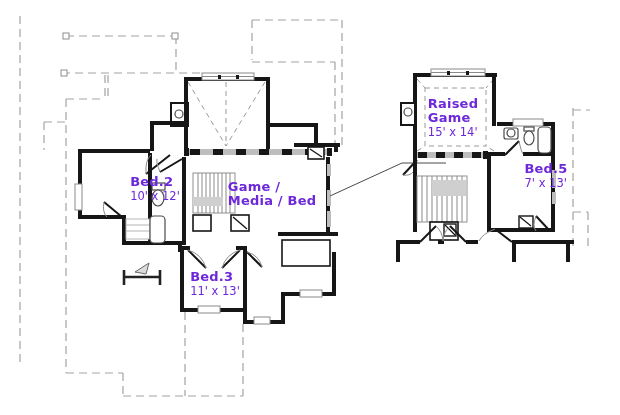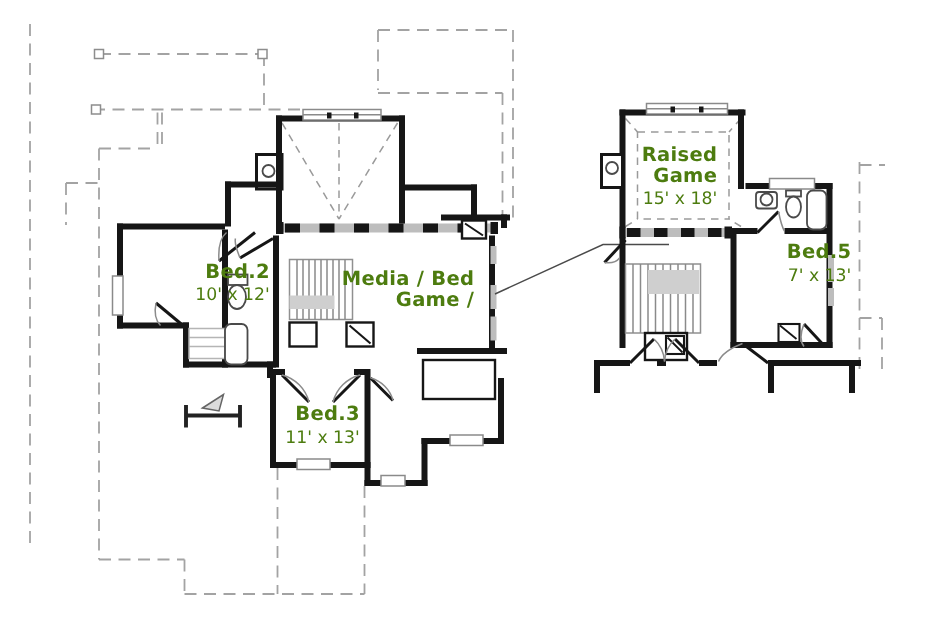--- a/index.html
+++ b/index.html
@@ -1,20 +1,20 @@
 <!DOCTYPE html>
 <html><head>
 <meta charset="utf-8">
 <style>
   html,body{margin:0;padding:0;background:#ffffff;}
   .stage{position:relative;width:620px;height:415px;background:#ffffff;overflow:hidden;
          font-family:"DejaVu Sans",sans-serif;}
   .plan-svg{position:absolute;left:0;top:0;}
-  .room-label{position:absolute;transform:translate(-50%,-50%);text-align:right;
-              color:#4d7c0f;white-space:nowrap;z-index:5;}
+  .room-label{position:absolute;transform:translate(-50%,-50%);text-align:left;
+              color:#6d28d9;white-space:nowrap;z-index:5;}
   .room-name{display:block;font:700 13px "DejaVu Sans",sans-serif;line-height:14px;letter-spacing:.2px;}
   .room-dims{display:block;font:400 11.5px "DejaVu Sans",sans-serif;line-height:13px;margin-top:1px;}
 </style>
 </head>
 <body>
 
 <div class="stage">
 
 <svg class="plan-svg" width="620" height="415" viewBox="0 0 620 415">
 
@@ -287,33 +287,33 @@
     </g>
   </g>
 </svg>
 
 <div class="room-label" style="left:115px;top:189px;margin-left:40px;">
   <span class="room-name">Bed.2</span>
   <span class="room-dims">10' x 12'</span>
 </div>
 
 <div class="room-label" style="left:272px;top:194px;">
+  <span class="room-name">Game /</span>
   <span class="room-name">Media / Bed</span>
-  <span class="room-name">Game /</span>
 </div>
 
 <div class="room-label" style="left:215px;top:284px;">
   <span class="room-name">Bed.3</span>
   <span class="room-dims">11' x 13'</span>
 </div>
 
 <div class="room-label" style="left:453px;top:118px;">
   <span class="room-name">Raised</span>
   <span class="room-name">Game</span>
-  <span class="room-dims">15' x 18'</span>
+  <span class="room-dims">15' x 14'</span>
 </div>
 
 <div class="room-label" style="left:517px;top:176px;margin-left:29px;">
   <span class="room-name">Bed.5</span>
   <span class="room-dims">7' x 13'</span>
 </div>
 
 </div>
 
 </body></html>

